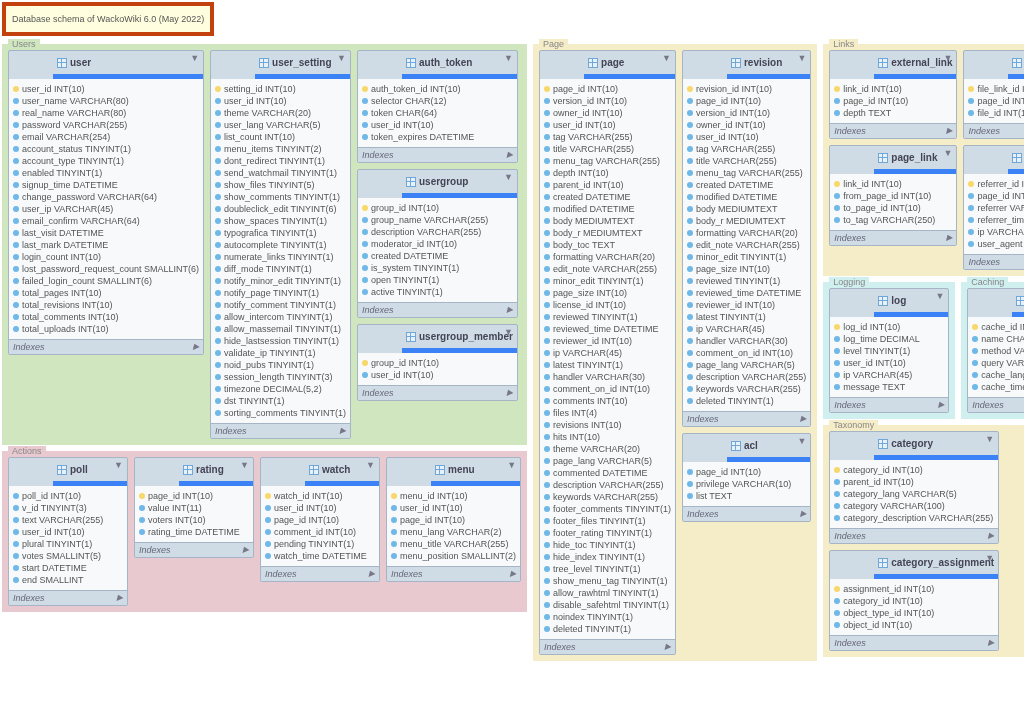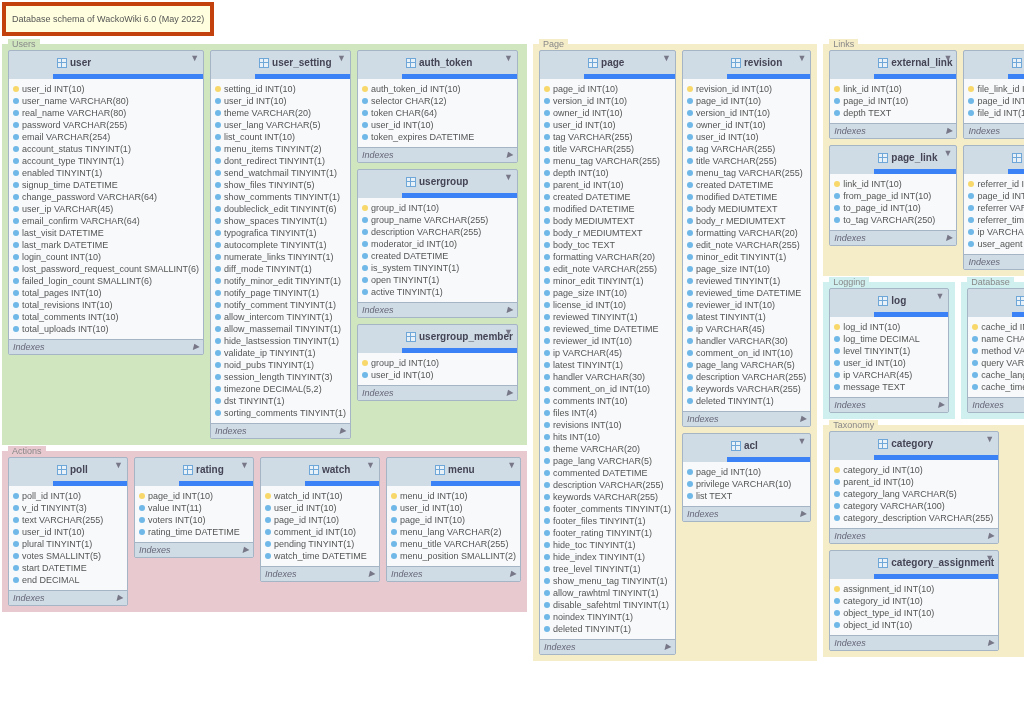--- a/index.html
+++ b/index.html
@@ -478,21 +478,21 @@
               <div class="row">
                 <span class="dot"></span>
                 <span>votes SMALLINT(5)</span>
               </div>
               <div class="row">
                 <span class="dot"></span>
                 <span>start DATETIME</span>
               </div>
               <div class="row">
                 <span class="dot"></span>
-                <span>end DECIMAL</span>
+                <span>end SMALLINT</span>
               </div>
             </div>
             <div class="idx">
               <span>Indexes</span>
               <span class="tri">▶</span>
             </div>
           </div>
           <div class="tbl">
             <div class="tbl-hdr">
               <span class="tico"></span>
@@ -1112,21 +1112,21 @@
                 </div>
               </div>
               <div class="idx">
                 <span>Indexes</span>
                 <span class="tri">▶</span>
               </div>
             </div>
           </div>
         </div>
         <div class="group g-cyan">
-          <span class="group-label">Database</span>
+          <span class="group-label">Caching</span>
           <div class="group-inner">
             <div class="tbl">
               <div class="tbl-hdr">
                 <span class="tico"></span>
                 <span>cache</span>
               </div>
               <div class="tbl-body">
                 <div class="row">
                   <span class="dot pk"></span>
                   <span>cache_id INT(10)</span>

